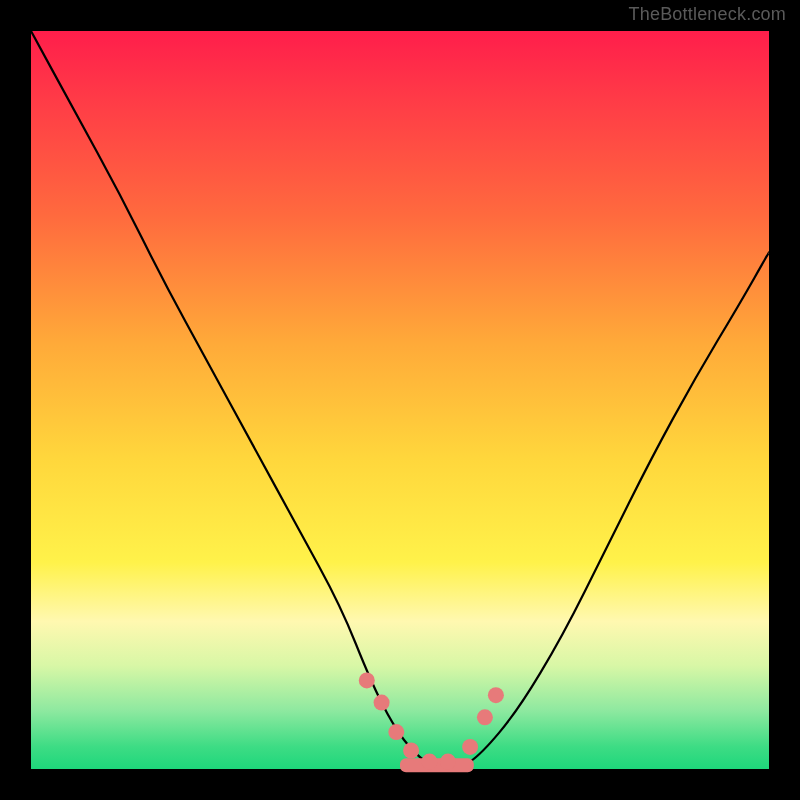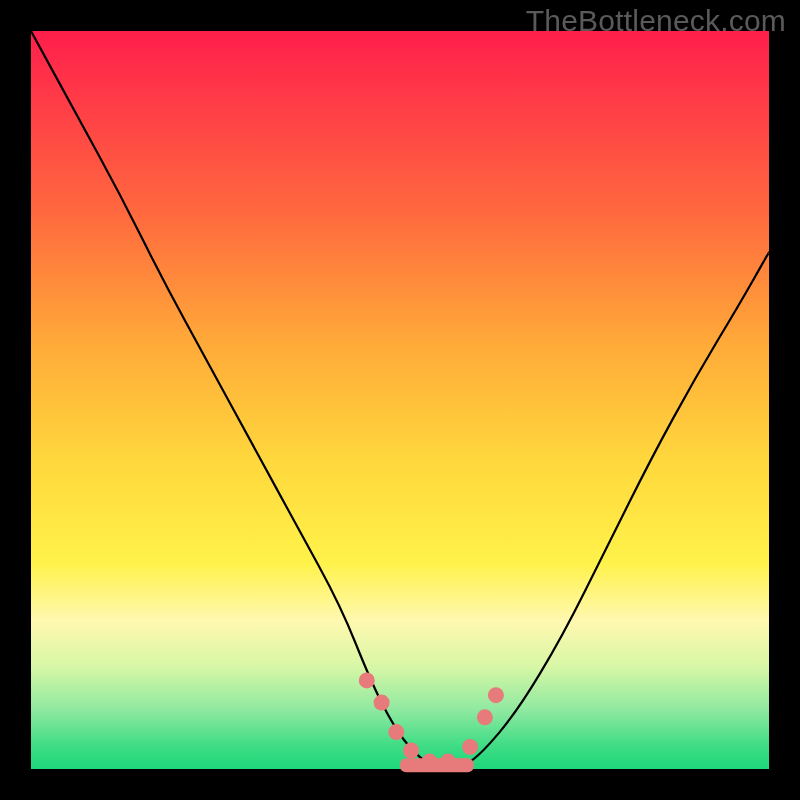--- a/index.html
+++ b/index.html
@@ -15,21 +15,21 @@
     position: relative;
     width: 800px;
     height: 800px;
     background: #000;
   }
   .watermark {
     position: absolute;
     top: 4px;
     right: 14px;
     color: #5a5a5a;
-    font-size: 30px;
+    font-size: 18px;
     font-weight: 500;
     letter-spacing: 0.2px;
     user-select: none;
   }
   .plot {
     position: absolute;
     left: 31px;
     top: 31px;
     width: 738px;
     height: 738px;

